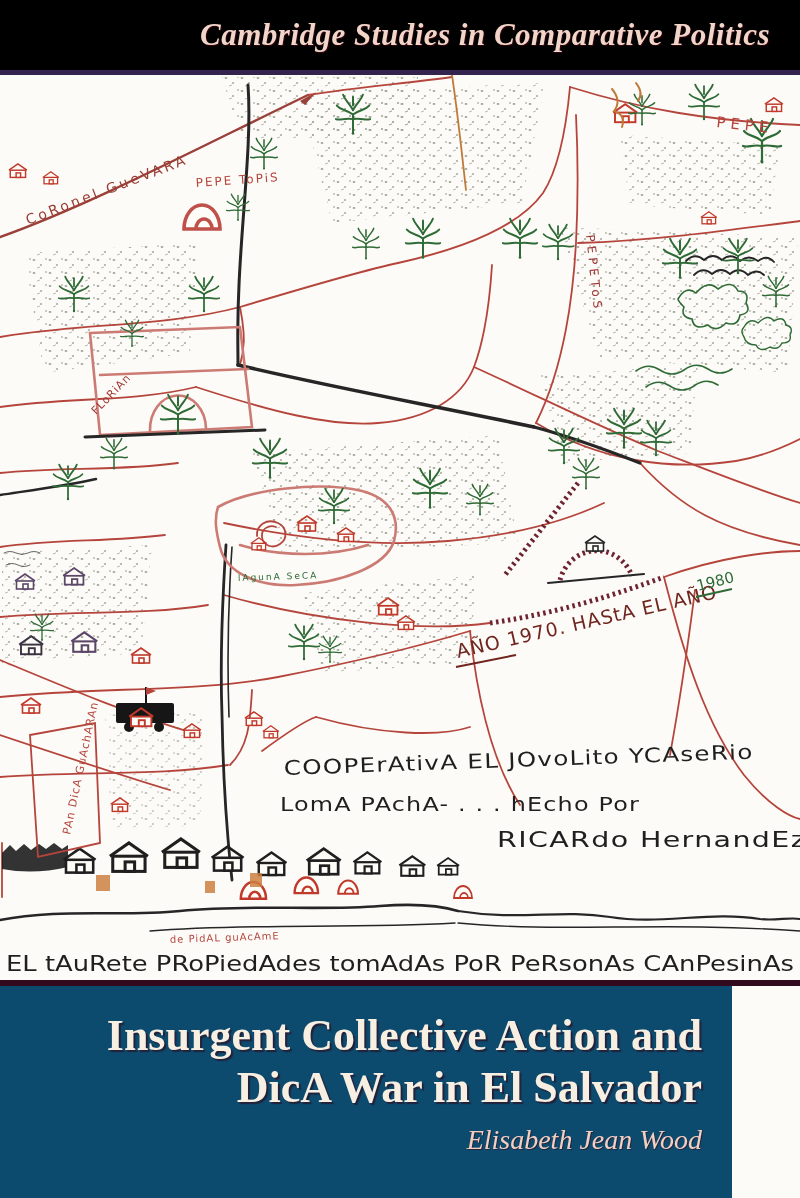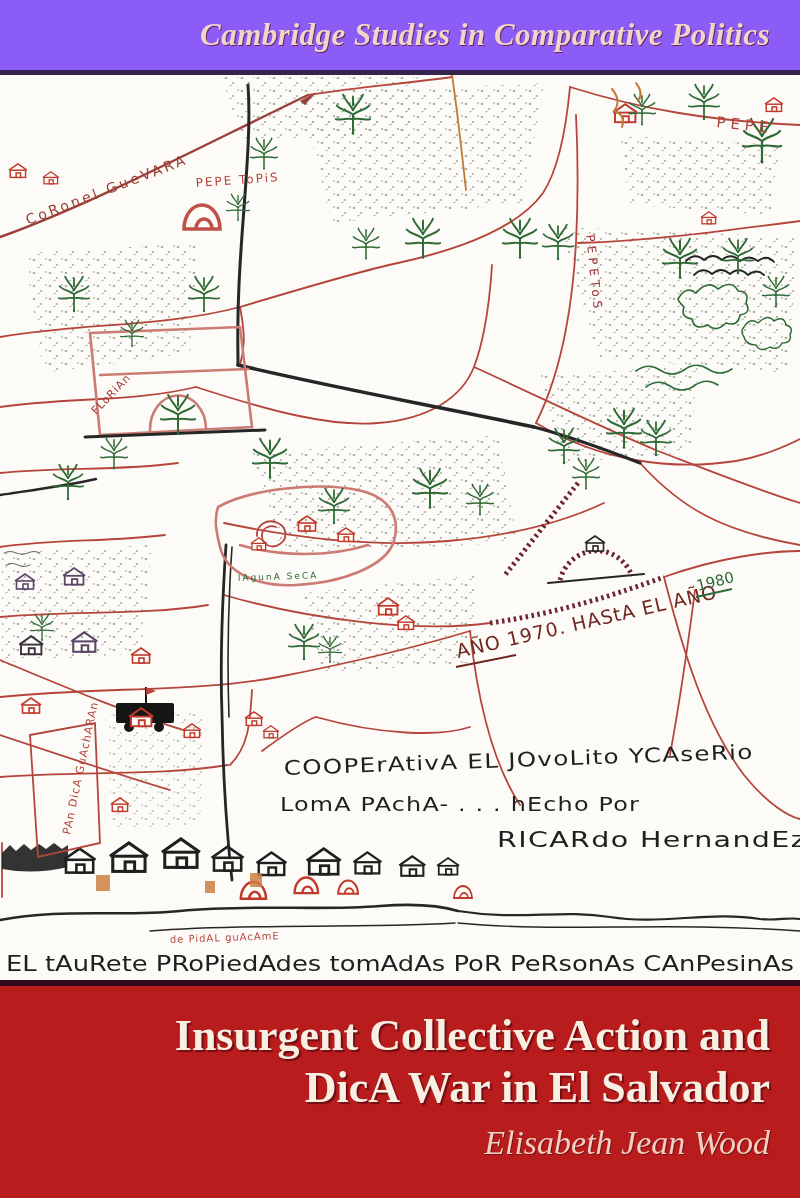--- a/index.html
+++ b/index.html
@@ -1,34 +1,34 @@
 <!DOCTYPE html>
 <html><head>
 <meta charset="utf-8">
 <style>
   html,body{margin:0;padding:0;background:#666;}
   .cover{position:relative;width:800px;height:1198px;background:#fcfbf7;overflow:hidden;
          font-family:"Liberation Serif",serif;}
   
-  .banner-top{position:absolute;top:0;left:0;width:800px;height:70px;background:#8b5cf6;
+  .banner-top{position:absolute;top:0;left:0;width:800px;height:70px;background:#000000;
               display:flex;align-items:center;justify-content:flex-end;
               padding-right:30px;box-sizing:border-box;}
   .banner-top .txt{font-style:italic;font-weight:600;font-size:31px;color:#f2d5c9;
                    letter-spacing:.5px;text-shadow:1px 1px 0 rgba(80,8,22,.65);}
   .rule-top{position:absolute;top:70px;left:0;width:800px;height:5px;background:#33234d;}
   
   .map{position:absolute;top:75px;left:0;width:800px;height:905px;background:#fcfbf7;}
   .map svg{display:block;width:800px;height:905px;}
   
   .rule-bottom{position:absolute;top:980px;left:0;width:800px;height:6px;background:#320a1e;}
-  .banner-bottom{position:absolute;top:986px;left:0;width:800px;height:212px;background:#b91c1c;
+  .banner-bottom{position:absolute;top:986px;left:0;width:732px;height:212px;background:#0c4a6e;
                  text-align:right;padding:24px 30px 0 0;box-sizing:border-box;}
   .title{font-size:44px;line-height:52px;font-weight:700;color:#f8efe3;
          text-shadow:2px 2px 1px rgba(55,0,14,.55);}
-  .author{margin-top:10px;font-size:34px;font-style:italic;color:#f3cfc2;
+  .author{margin-top:10px;font-size:28px;font-style:italic;color:#f3cfc2;
           text-shadow:1px 1px 0 rgba(55,0,14,.5);}
   
   .lr{fill:none;stroke:#b5453c;stroke-width:1.8;stroke-linecap:round;}
   .lrd{fill:none;stroke:#9a4038;stroke-width:2.4;stroke-linecap:round;}
   .lr2{fill:none;stroke:#cc7b74;stroke-width:2.6;stroke-linecap:round;}
   .lb{fill:none;stroke:#262626;stroke-linecap:round;}
   .lg{fill:none;stroke:#2f6b36;stroke-linecap:round;}
   .lo{fill:none;stroke:#bf7a3a;stroke-linecap:round;}
   .rr{fill:none;stroke:#6e2430;stroke-width:5;stroke-dasharray:2.5 3.5;stroke-linecap:butt;}
   .hand{font-family:"DejaVu Sans",sans-serif;}

